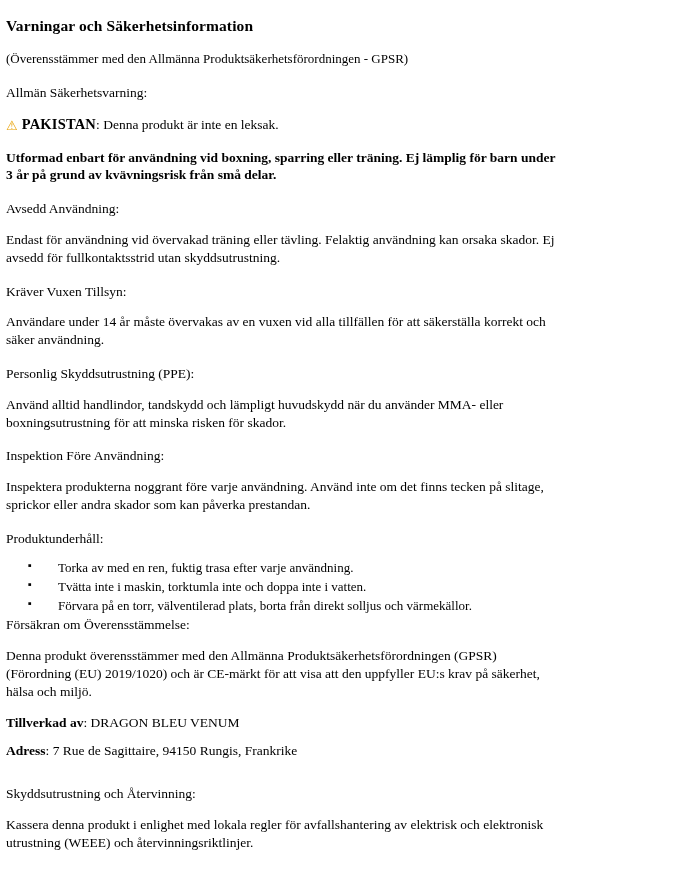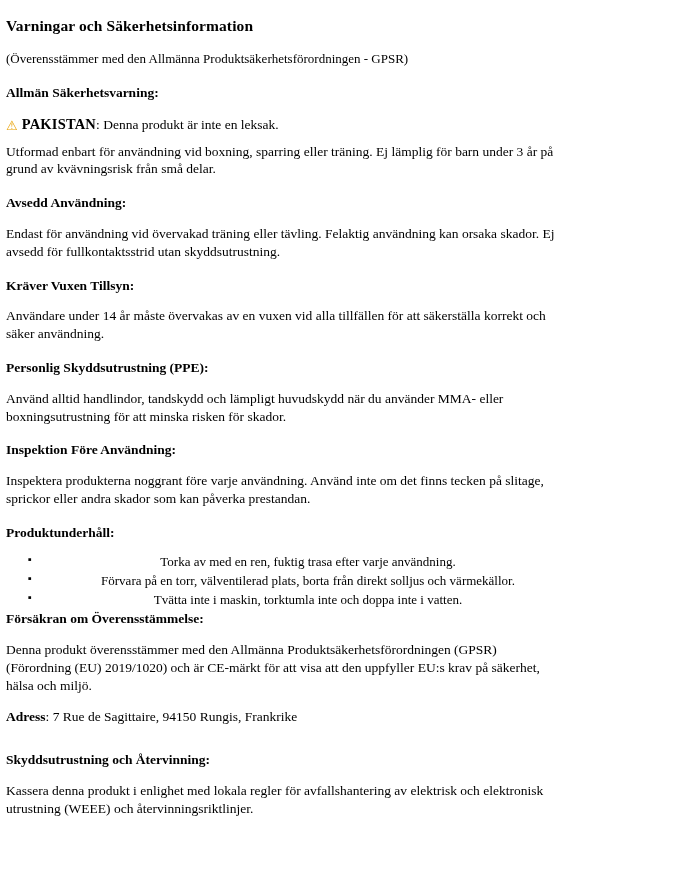--- a/index.html
+++ b/index.html
@@ -24,30 +24,31 @@
     font-weight: bold;
     font-size: 15.5px;
     margin: 2px 0 0 0;
     letter-spacing: 0.1px;
   }
   .subtitle {
     margin: 14px 0 0 0;
     font-size: 13px;
   }
   .section-head {
-    font-weight: bold;
+    font-weight: normal;
     margin: 16px 0 0 0;
     font-size: 13.5px;
   }
   .para {
     margin: 13px 0 0 0;
     font-size: 13.5px;
   }
   .para.tight {
-    margin-top: 8px;
+    margin-top: 14px;
+    font-weight: bold;
   }
   .warning-line {
     margin: 14px 0 0 0;
     font-size: 13.5px;
   }
   .warn-icon {
     display: inline-block;
     position: relative;
     top: 1px;
     margin-right: 4px;
@@ -59,21 +60,20 @@
     font-size: 14.5px;
     letter-spacing: 0.2px;
   }
   .warn-rest {
     font-size: 13.5px;
   }
   .bullets {
     margin: 11px 0 0 0;
     padding: 0 0 0 22px;
     list-style: none;
-    text-align: center;
   }
   .bullets li {
     position: relative;
     margin: 0 0 2px 0;
     padding-left: 30px;
     font-size: 13px;
   }
   .bullets li::before {
     content: "\25AA";
     position: absolute;
@@ -82,21 +82,21 @@
     font-size: 11px;
   }
   .bold {
     font-weight: bold;
   }
   .kv {
     margin: 0;
     font-size: 13.5px;
   }
   .kv + .kv {
-    margin-top: 1px;
+    margin-top: 10px;
     font-family: Liberation Serif, serif;
   }
   .manu-block {
     margin-top: 14px;
   }
 </style>
 </head>
 <body>
 
 <div class="page">
@@ -120,28 +120,31 @@
 
   <h2 class="section-head">Personlig Skyddsutrustning (PPE):</h2>
   <p class="para">Använd alltid handlindor, tandskydd och lämpligt huvudskydd när du använder MMA- eller boxningsutrustning för att minska risken för skador.</p>
 
   <h2 class="section-head">Inspektion Före Användning:</h2>
   <p class="para">Inspektera produkterna noggrant före varje användning. Använd inte om det finns tecken på slitage, sprickor eller andra skador som kan påverka prestandan.</p>
 
   <h2 class="section-head">Produktunderhåll:</h2>
   <ul class="bullets">
     <li>Torka av med en ren, fuktig trasa efter varje användning.</li>
+    <li>Tvätta inte i maskin, torktumla inte och doppa inte i vatten.</li>
     <li>Förvara på en torr, välventilerad plats, borta från direkt solljus och värmekällor.</li>
-    <li>Tvätta inte i maskin, torktumla inte och doppa inte i vatten.</li>
   </ul>
 
   <h2 class="section-head" style="margin-top:0">Försäkran om Överensstämmelse:</h2>
   <p class="para">Denna produkt överensstämmer med den Allmänna Produktsäkerhetsförordningen (GPSR) (Förordning (EU) 2019/1020) och är CE-märkt för att visa att den uppfyller EU:s krav på säkerhet, hälsa och miljö.</p>
 
   <div class="manu-block">
+    <p class="kv">
+      <span class="bold">Tillverkad av</span><span>: </span><span>DRAGON BLEU VENUM</span>
+    </p>
     <p class="kv">
       <span class="bold">Adress</span><span>: </span><span>7 Rue de Sagittaire, 94150 Rungis, Frankrike</span>
     </p>
   </div>
 
   <h2 class="section-head" style="margin-top:25px">Skyddsutrustning och Återvinning:</h2>
   <p class="para">Kassera denna produkt i enlighet med lokala regler för avfallshantering av elektrisk och elektronisk utrustning (WEEE) och återvinningsriktlinjer.</p>
 
 </div>
 

